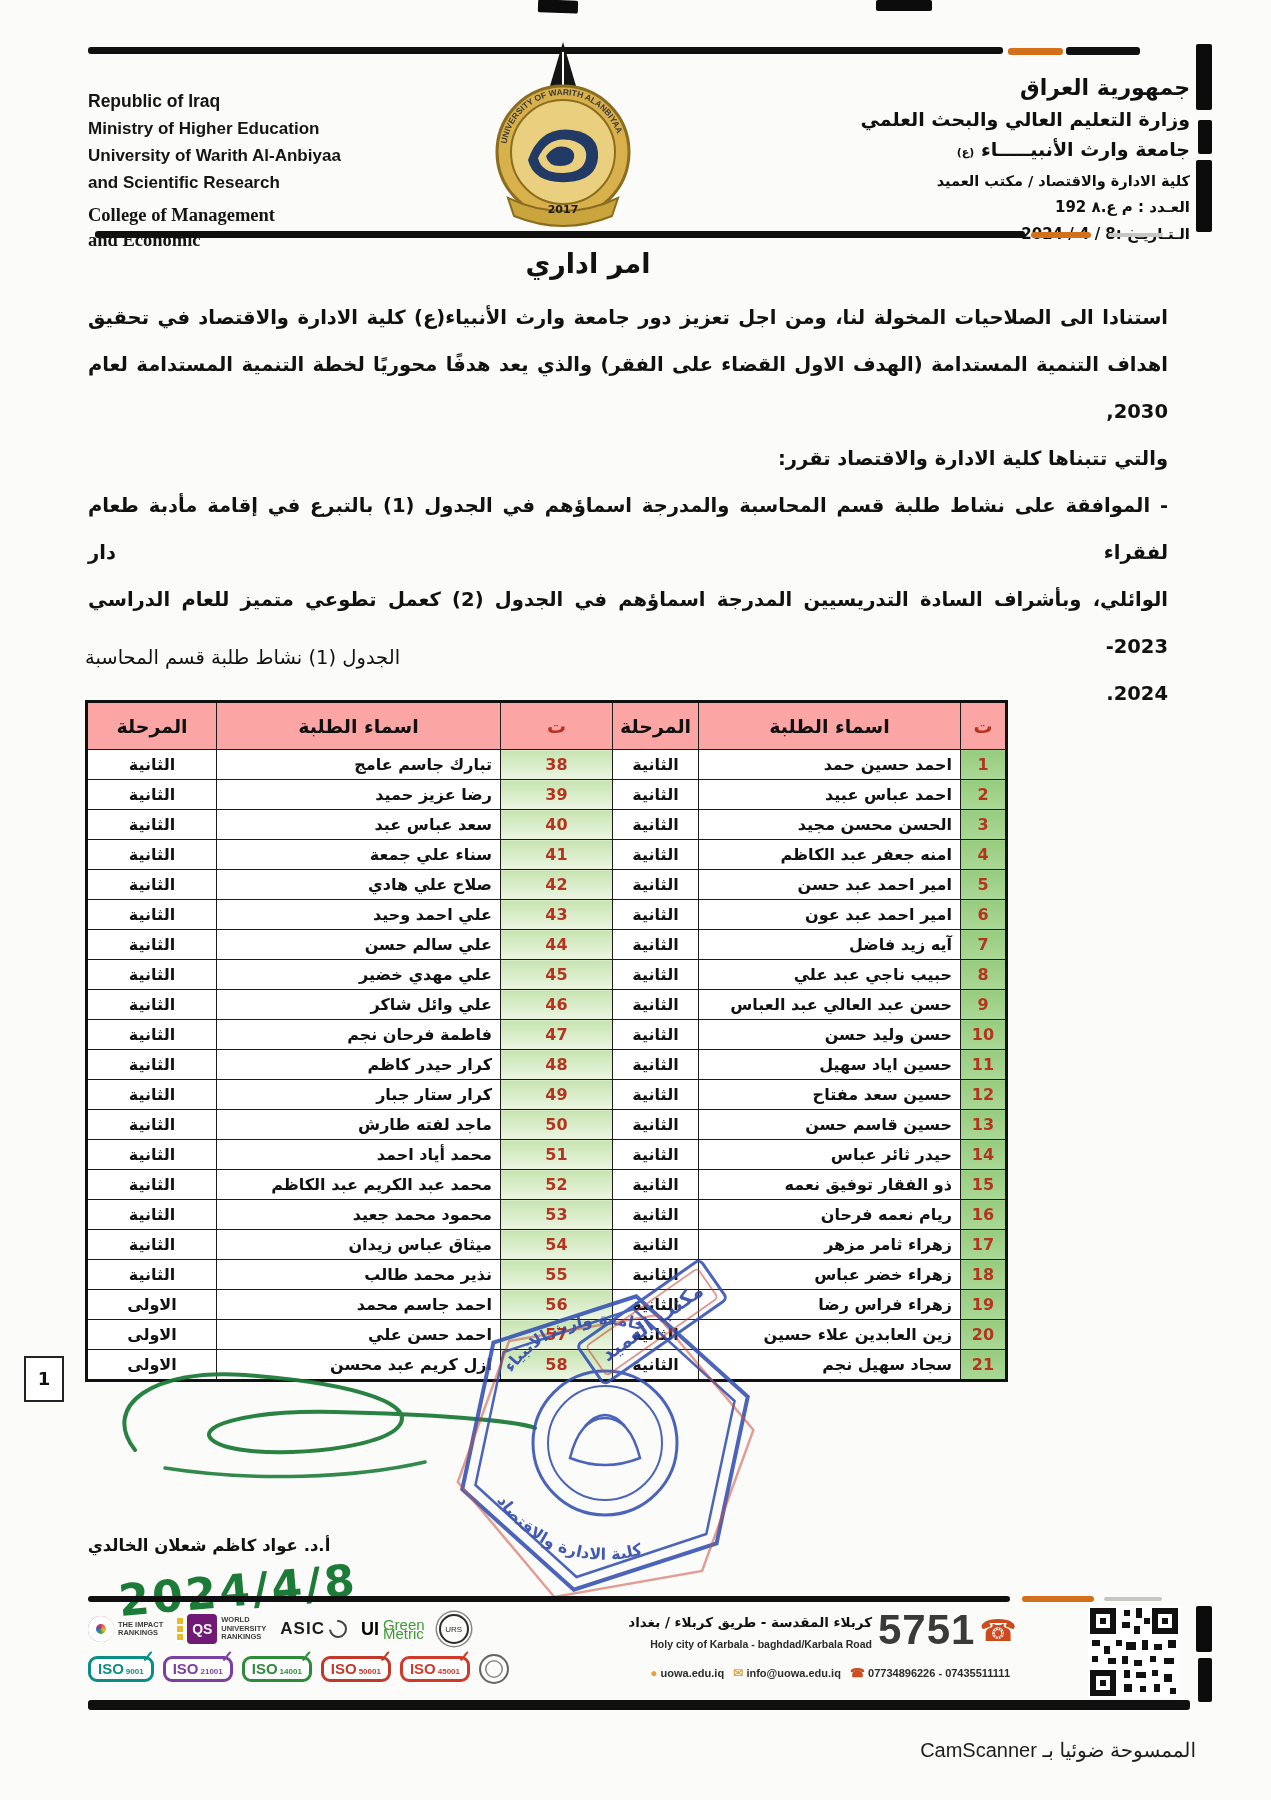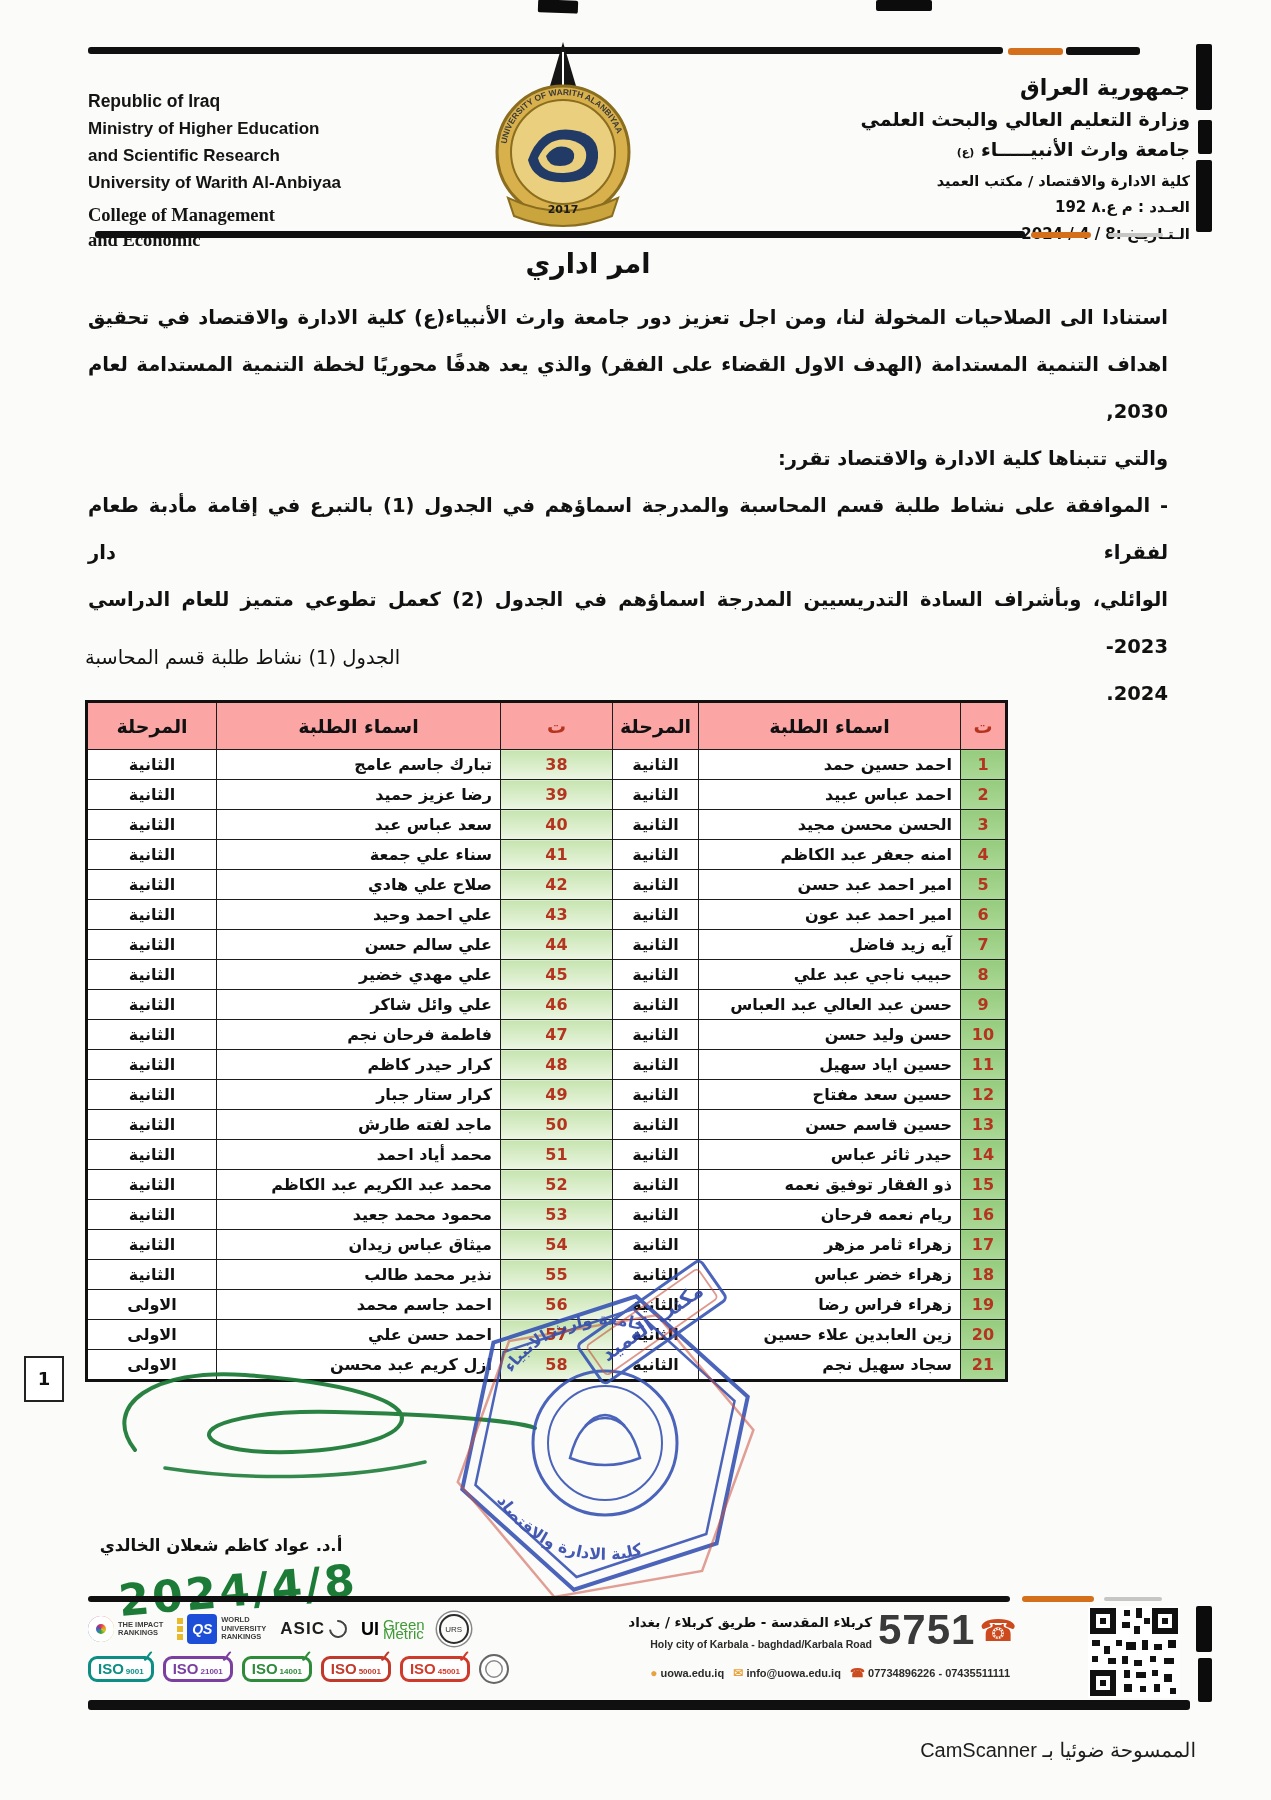--- a/index.html
+++ b/index.html
@@ -37,35 +37,35 @@
   table.students td{height:27px;font-size:16px;font-weight:bold;line-height:27px;}
   td.num{text-align:center;color:#b5341f;font-size:16.5px;}
   td.c-right{background:linear-gradient(#96cc7e,#abd896);}
   td.c-mid{background:linear-gradient(#c6e4b0,#ecf6e2);}
   td.name{text-align:right;padding-right:8px;background:#fff;}
   td.stage{text-align:center;background:#fff;}
   
   .pagebox{left:24px;top:1356px;width:36px;height:42px;border:2.5px solid #222;background:#fff;
            text-align:center;line-height:42px;font-size:18px;font-weight:bold;}
   
-  .sig-name{left:96px;top:1536px;width:250px;text-align:center;direction:rtl;font-size:16.5px;font-weight:bold;}
+  .sig-name{left:84px;top:1536px;width:250px;text-align:center;direction:rtl;font-size:16.5px;font-weight:bold;}
   .sig-date{left:118px;top:1562px;width:300px;color:#1d7b38;font-size:44px;font-weight:bold;
             transform:rotate(-5deg);letter-spacing:3px;direction:ltr;}
   
   .ft-left{left:88px;top:1608px;width:480px;}
   .lg-row{display:flex;align-items:center;gap:14px;height:42px;}
   .lg{display:flex;align-items:center;gap:4px;}
   .impact-icon{width:26px;height:26px;border-radius:50%;
      background:conic-gradient(#e0315f,#ef8f1f,#caca24,#39a13c,#2a7fc1,#7b3fa0,#e0315f);
      box-shadow:inset 0 0 0 8px #fff;}
   .tiny-cap{font-family:"Liberation Sans",sans-serif;font-size:7.5px;font-weight:bold;color:#3c3c3c;line-height:8.5px;}
   .qs-strip{display:flex;flex-direction:column;gap:2px;}
   .qs-strip i{width:6px;height:6px;background:#e8bb2d;display:block;}
-  .qs-box{width:30px;height:30px;background:#1d4ed8;border-radius:4px;color:#fff;font-weight:bold;
-          font-size:14px;display:flex;align-items:center;justify-content:center;font-family:"Liberation Sans",sans-serif;font-style:italic;}
+  .qs-box{width:30px;height:30px;background:#701a75;border-radius:4px;color:#fff;font-weight:bold;
+          font-size:14px;display:flex;align-items:center;justify-content:center;font-family:"Liberation Sans",sans-serif;}
   .asic-txt{font-family:"Liberation Sans",sans-serif;font-size:17px;font-weight:bold;color:#1d1d1d;letter-spacing:1px;}
   .asic-arc{width:14px;height:14px;border:2.5px solid #444;border-left-color:transparent;border-radius:50%;
             transform:rotate(40deg);display:inline-block;}
   .ui-txt{font-family:"Liberation Sans",sans-serif;font-size:18px;font-weight:bold;color:#000000;}
   .gm{font-family:"Liberation Sans",sans-serif;font-size:15px;font-weight:normal;color:#3f9a35;line-height:9.5px;}
   .urs-circ{width:26px;height:26px;border:2.5px solid #2d2d2d;border-radius:50%;display:flex;align-items:center;
             justify-content:center;font-size:8px;font-weight:normal;color:#2d2d2d;font-family:"Liberation Sans",sans-serif;
             box-shadow:0 0 0 2px #fff,0 0 0 3.5px #888;}
   .iso-row{display:flex;align-items:center;gap:9px;margin-top:4px;}
   .iso{display:inline-flex;align-items:baseline;border:3px solid;border-radius:9px;padding:1px 7px 2px 7px;
@@ -94,22 +94,22 @@
 </head>
 <body>
 
 <div class="bar" style="left:88px;top:47px;width:915px;height:7px;"></div>
 <div class="bar orange" style="left:1008px;top:48px;width:55px;height:7px;"></div>
 <div class="bar" style="left:1066px;top:47px;width:74px;height:8px;"></div>
 
 <div class="abs hdr-en">
   <div class="l first">Republic of Iraq</div>
   <div class="l">Ministry of Higher Education</div>
+  <div class="l">University of Warith Al-Anbiyaa</div>
   <div class="l">and Scientific Research</div>
-  <div class="l">University of Warith Al-Anbiyaa</div>
   <div class="college">
     <div>College of Management</div>
     <div>and Economic</div>
   </div>
 </div>
 
 <svg class="abs" style="left:468px;top:40px;" width="190" height="200" viewBox="0 0 190 200">
   <path d="M95 2 L82 46 L95 58 L108 46 Z" fill="#151515"></path>
   <line x1="95" y1="12" x2="95" y2="52" stroke="#fff" stroke-width="2"></line>
   <circle cx="95" cy="112" r="66" fill="#d9b14c" stroke="#8a6d1f" stroke-width="3"></circle>

